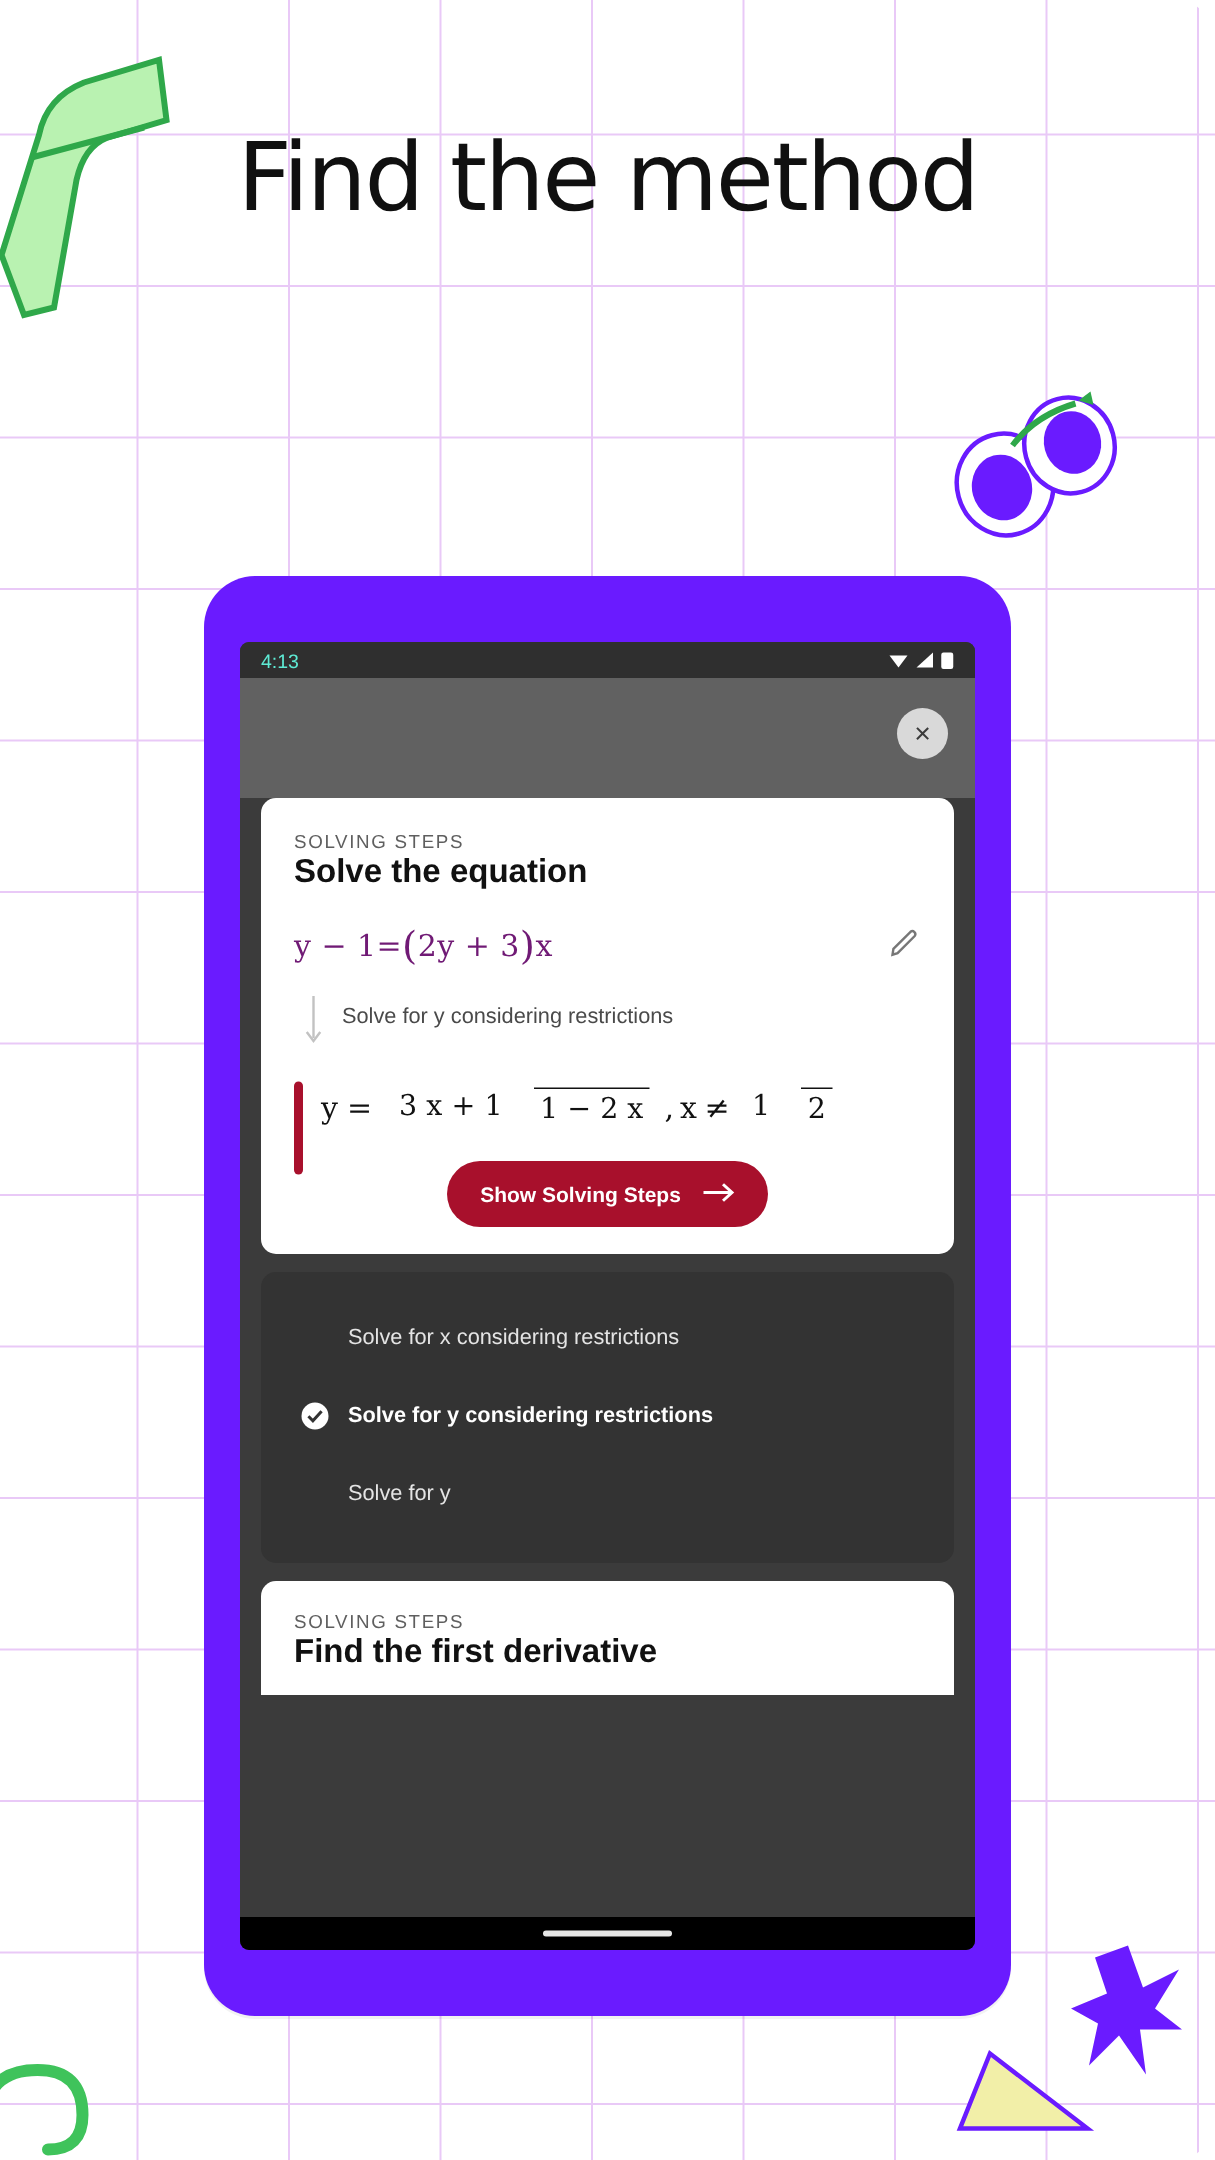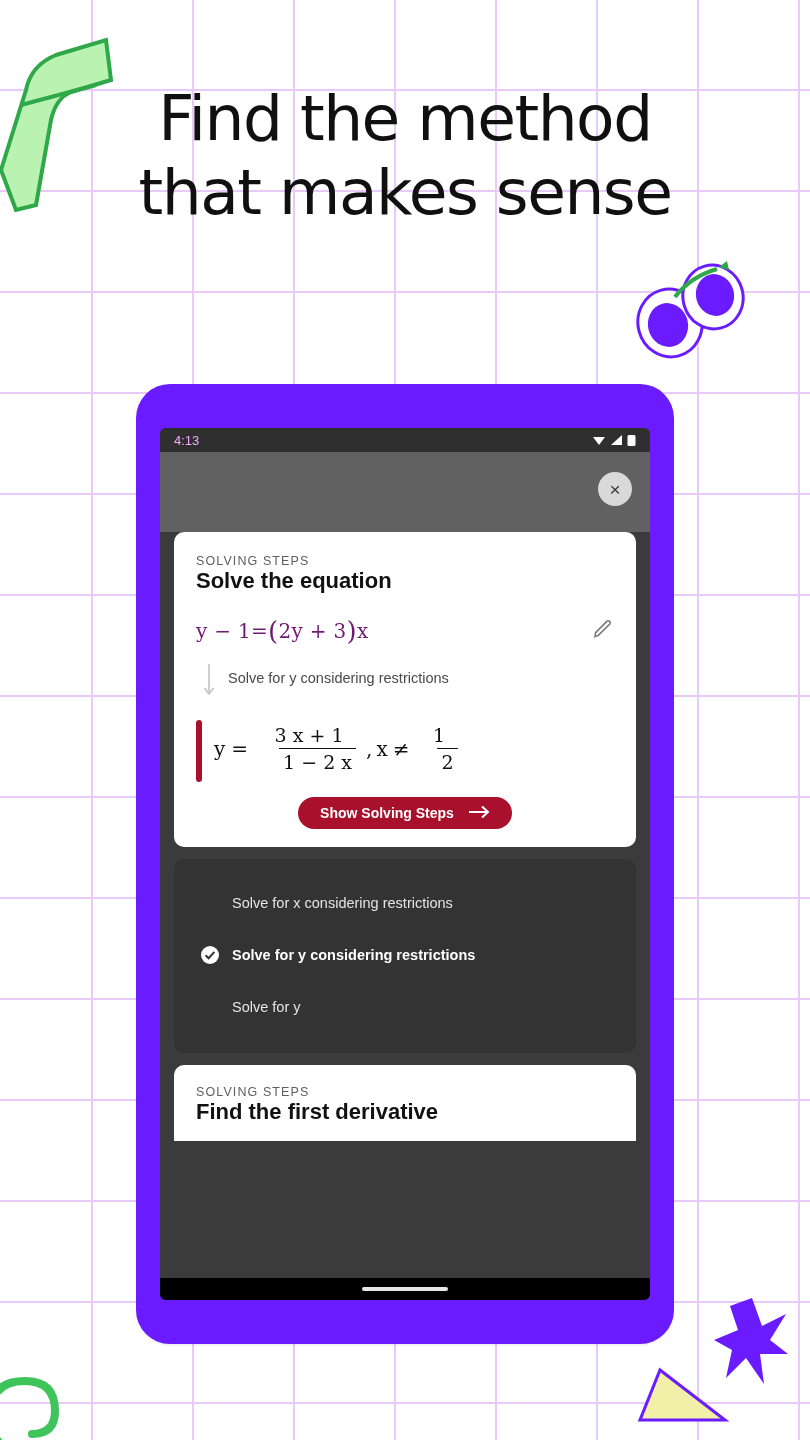--- a/index.html
+++ b/index.html
@@ -13,20 +13,21 @@
   #page {
     position: relative;
     width: 810px; height: 1440px;
     background-color: #ffffff;
     background-image:
       linear-gradient(to right, #e9c9f7 1.5px, transparent 1.5px),
       linear-gradient(to bottom, #e9c9f7 1.5px, transparent 1.5px);
     background-size: 101px 101px;
     background-position: -10px -12px;
     overflow: hidden;
+    border-radius: 27px;
   }
 
   
   .headline {
     position: absolute;
     top: 82px; left: 0; width: 810px;
     text-align: center;
     font-size: 63px;
     line-height: 74px;
     letter-spacing: -1.5px;
@@ -64,21 +65,21 @@
   }
 
   
   .statusbar {
     height: 24px;
     background: #2f2f2f;
     display: flex;
     align-items: center;
     justify-content: space-between;
     padding: 0 14px;
-    color: #f0abfc;
+    color: #5eead4;
     font-size: 13px;
   }
   .status-icons { display: flex; align-items: center; gap: 4px; }
   .status-icons svg { display: block; }
 
   
   .top-area {
     position: relative;
     height: 80px;
     background: #616161;
@@ -160,37 +161,37 @@
   }
   .result-eq {
     display: flex;
     align-items: center;
     font-family: "DejaVu Serif", serif;
     font-size: 20px;
     color: #111;
   }
   .frac {
     display: inline-flex;
-    flex-direction: column;
+    flex-direction: row;
     align-items: center;
     margin: 0 8px;
     font-size: 19px;
   }
   .frac .num { padding: 0 4px 2px 4px; }
   .frac .den { padding: 2px 4px 0 4px; border-top: 1.5px solid #111; margin-left: 17px; }
   .frac.small { font-size: 19px; margin-left: 6px; }
   .comma { margin: 0 4px 0 2px; }
 
   .cta-wrap { display: flex; justify-content: center; margin-top: 24px; }
   .cta {
     background: #a8102c;
     color: #fff;
     border: none;
     border-radius: 22px;
-    height: 32px;
+    height: 44px;
     padding: 0 22px;
     display: flex;
     align-items: center;
     gap: 14px;
     font-size: 14px;
     font-weight: bold;
     cursor: pointer;
   }
 
   
@@ -231,21 +232,20 @@
   }
   .nav-pill { width: 86px; height: 4px; border-radius: 2px; background: #e6e6e6; }
 </style>
 </head>
 <body>
 
 <div id="page">
 
   <h1 class="headline">
     <span>Find the method</span>
-    <span>that makes sense</span>
   </h1>
 
   <div class="deco deco-f">
     <svg width="140" height="190" viewBox="0 0 140 190">
       <path d="M30 180 L15 140 L40 60 Q45 35 70 25 L120 10 L125 50 L85 62 Q70 68 65 90 L50 175 Z" fill="#b9f2b1" stroke="#2fa84a" stroke-width="4"></path>
       <path d="M35 75 L110 55" stroke="#2fa84a" stroke-width="4" fill="none"></path>
     </svg>
   </div>
 
   <div class="deco deco-cherries">

